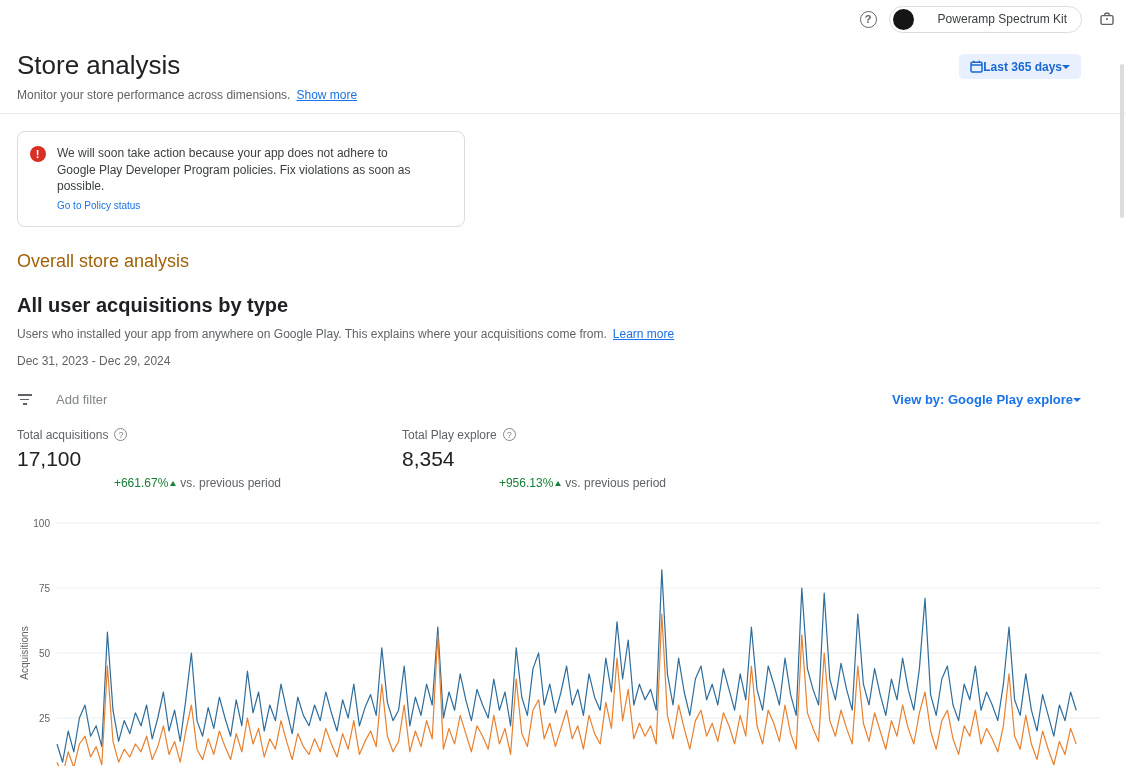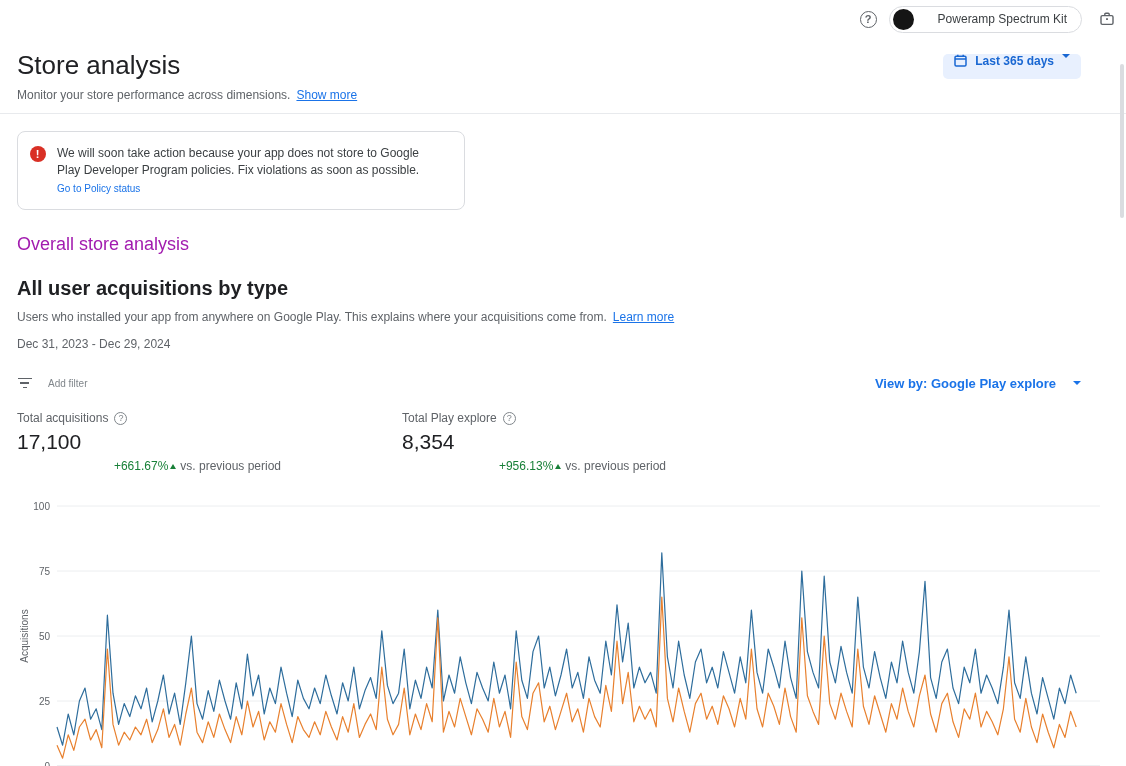--- a/index.html
+++ b/index.html
@@ -27,21 +27,21 @@
   .avatar { width:21px; height:21px; border-radius:50%; background:#151515; }
   .account-name { font-size:12px; color:#3c4043; white-space:nowrap; }
   .apps-btn { width:26px; height:26px; display:flex; align-items:center; justify-content:center; cursor:pointer; background:none; border:none; padding:0; }
 
   
   .page-header { display:flex; justify-content:space-between; align-items:flex-start; padding:12px 45px 0 17px; }
   .page-title { font-size:26px; font-weight:400; margin:0; color:#202124; }
   .page-subtitle { font-size:12px; color:#5f6368; margin-top:7px; }
   .link-underline { color:#1a73e8; text-decoration:underline; font-size:12px; margin-left:6px; }
   .date-chip {
-    display:flex; align-items:flex-start; gap:8px; margin-top:4px;
+    display:flex; align-items:center; margin-top:4px;
     background:#e8f0fe; border:none; border-radius:5px; height:25px; padding:0 11px;
     color:#1967d2; font-size:12px; font-weight:bold; cursor:pointer;
   }
   .caret-down { width:0; height:0; border-left:4px solid transparent; border-right:4px solid transparent; border-top:4.5px solid #1967d2; display:inline-block; }
   .caret-down.blue { border-top-color:#1a73e8; }
   .header-divider { border:none; border-top:1px solid #e8eaed; margin:11px 0 0 0; }
 
   
   .warning-card {
     margin:17px 0 0 17px; width:448px; border:1px solid #dadce0; border-radius:8px;
@@ -51,34 +51,34 @@
   .warning-icon {
     width:16px; height:16px; border-radius:50%; background:#d93025; color:#fff;
     display:flex; align-items:center; justify-content:center; font-size:11px; font-weight:bold; margin-top:1px;
   }
   .warning-icon::before { content:"!"; }
   .warning-body { flex:1; }
   .warning-message { font-size:12px; color:#3c4043; line-height:1.38; max-width:372px; }
   .policy-link { display:inline-block; font-size:10px; font-weight:normal; color:#1a73e8; text-decoration:none; }
 
   
-  .section-title { font-size:18px; font-weight:500; margin:24px 0 0 17px; color:#a21caf; }
+  .section-title { font-size:18px; font-weight:500; margin:24px 0 0 17px; color:#a16207; }
   .subsection-title { font-size:20px; font-weight:bold; margin:22px 0 0 17px; color:#202124; }
   .subsection-desc { font-size:12px; color:#5f6368; margin:10px 0 0 17px; }
   .date-range-text { font-size:12px; color:#5f6368; margin:13px 0 0 17px; }
 
   
   .filter-row { display:flex; justify-content:space-between; align-items:center; margin:20px 45px 0 17px; height:24px; }
-  .add-filter { display:flex; align-items:center; gap:16px; color:#80868b; font-size:10px; cursor:pointer; }
+  .add-filter { display:flex; align-items:center; gap:24px; color:#80868b; font-size:13px; cursor:pointer; }
   .filter-icon { display:flex; flex-direction:column; gap:3px; align-items:center; width:15px; }
   .filter-icon span { height:1.5px; background:#5f6368; display:block; }
   .filter-icon span:nth-child(1){ width:14px; }
   .filter-icon span:nth-child(2){ width:9px; }
   .filter-icon span:nth-child(3){ width:4px; }
-  .view-by { display:flex; align-items:center; gap:17px; color:#1a73e8; font-size:13px; font-weight:bold; cursor:pointer; }
+  .view-by { display:flex; align-items:center; gap:0; color:#1a73e8; font-size:13px; font-weight:bold; cursor:pointer; }
 
   
   .metrics-row { display:flex; margin:16px 0 0 17px;gap:24px; }
   .metric { width:361px; }
   .metric-label { display:flex; align-items:center; gap:6px; font-size:12px; color:#5f6368; }
   .metric-help { width:13px; height:13px; border:1px solid #80868b; border-radius:50%; color:#80868b; font-size:9px; display:flex; align-items:center; justify-content:center; cursor:pointer; }
   .metric-help::before { content:"?"; }
   .metric-value { font-size:21px; color:#202124; margin-top:5px; }
   .metric-delta { font-size:12px; margin-top:5px;text-align:center; }
   .delta-green { color:#188038; }
@@ -127,21 +127,21 @@
     <span class="caret-down"></span>
   </button>
 </div>
 <hr class="header-divider">
 
 <div class="warning-card">
   <div class="warning-icon-col">
     <span class="warning-icon"></span>
   </div>
   <div class="warning-body">
-    <div class="warning-message">We will soon take action because your app does not store to Google Play Developer Program policies. Fix violations as soon as possible.</div>
+    <div class="warning-message">We will soon take action because your app does not adhere to Google Play Developer Program policies. Fix violations as soon as possible.</div>
     <a class="policy-link">Go to Policy status</a>
   </div>
 </div>
 
 <h2 class="section-title">Overall store analysis</h2>
 <h3 class="subsection-title">All user acquisitions by type</h3>
 <div class="subsection-desc">
   <span>Users who installed your app from anywhere on Google Play. This explains where your acquisitions come from.</span><a class="link-underline">Learn more</a>
 </div>
 <div class="date-range-text">Dec 31, 2023 - Dec 29, 2024</div>

